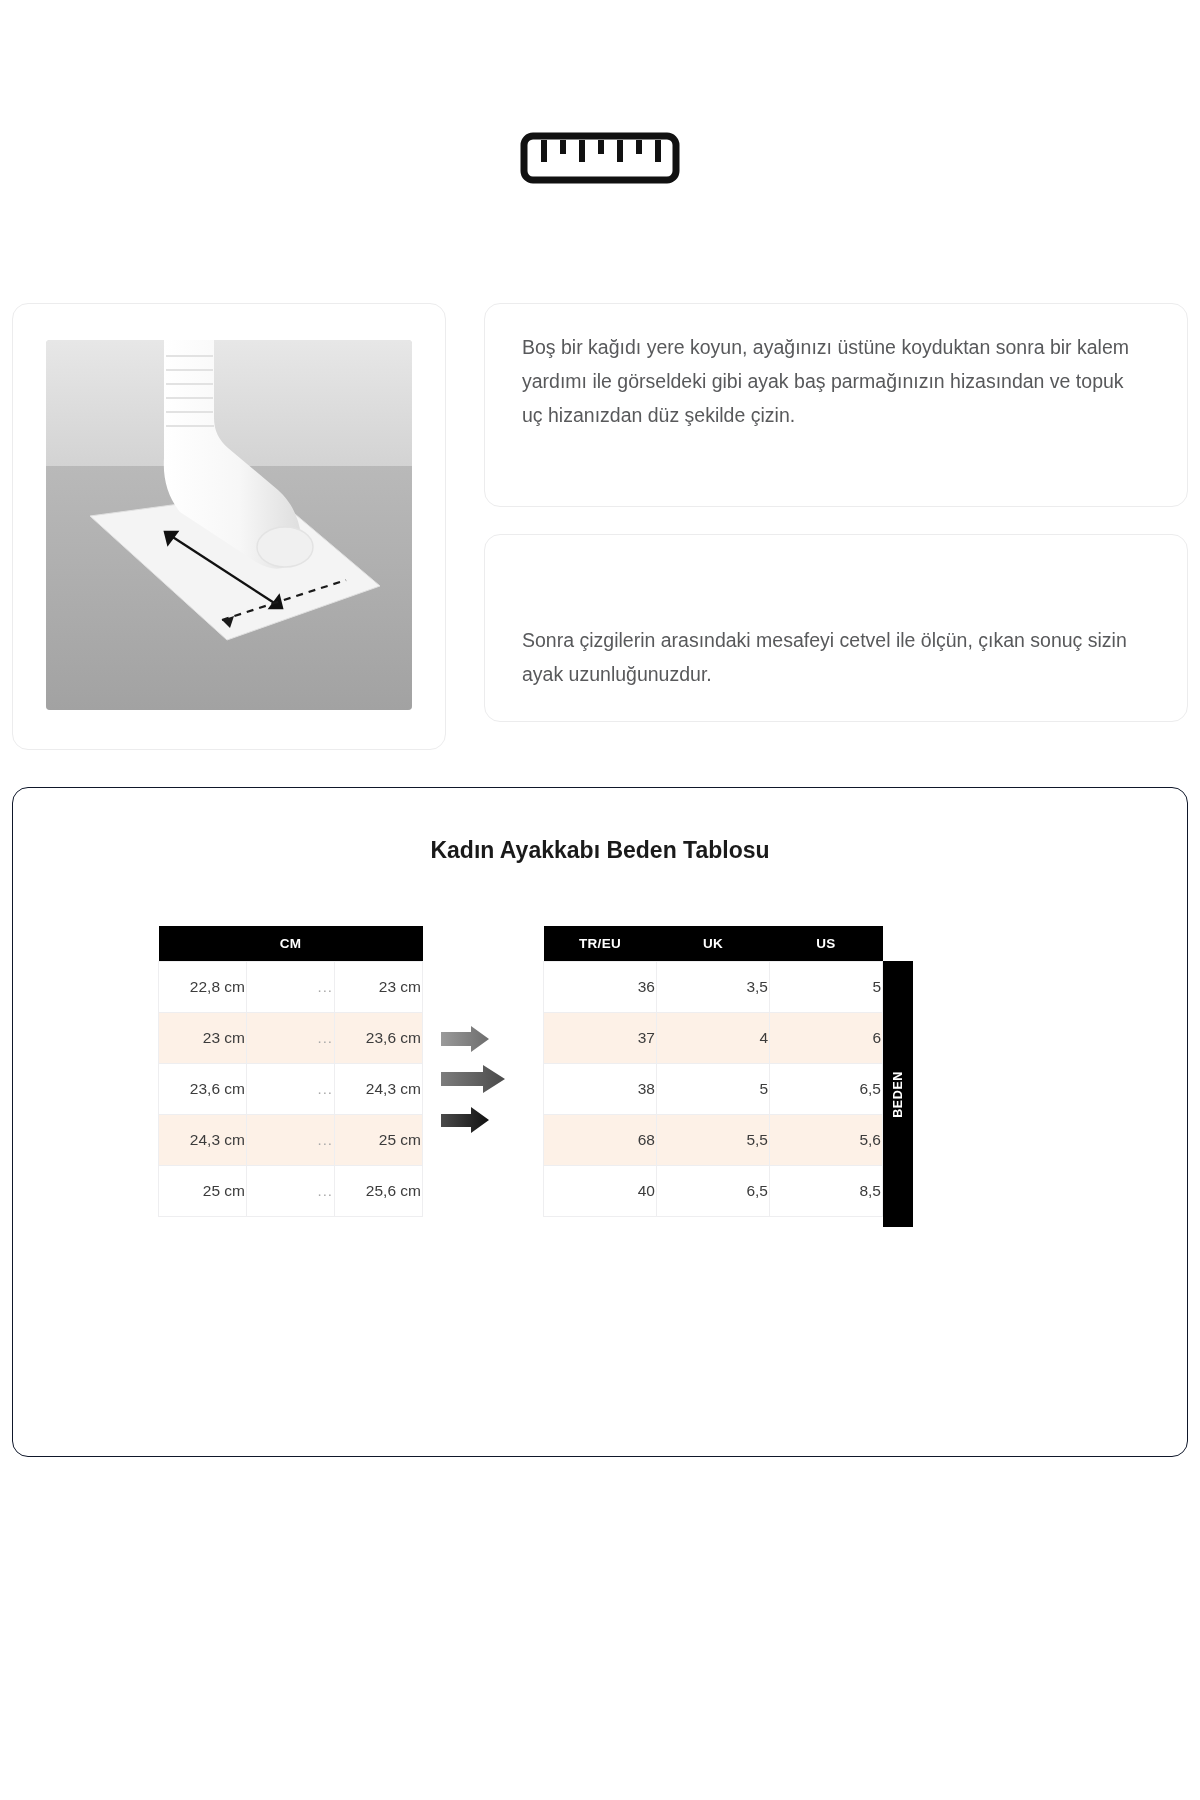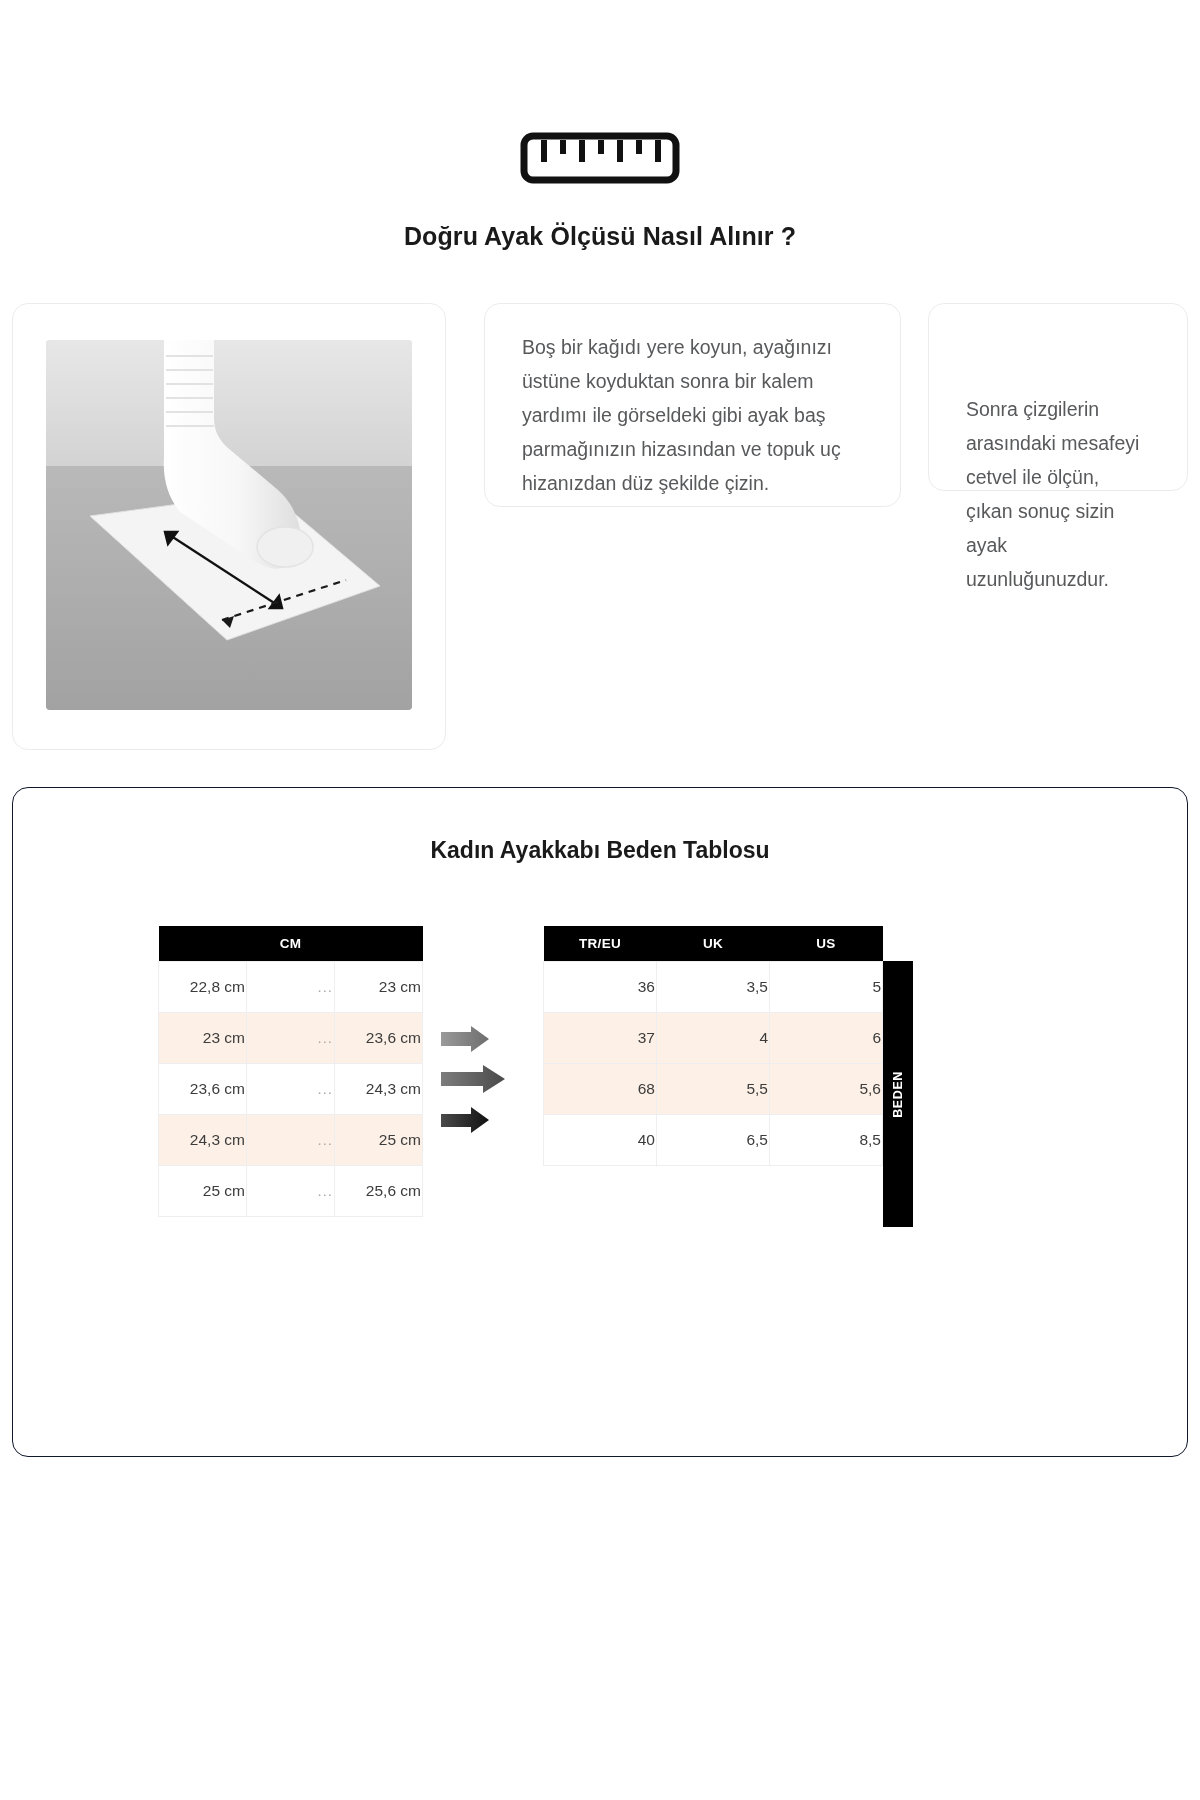--- a/index.html
+++ b/index.html
@@ -60,21 +60,21 @@
   .photo-frame {
     width: 366px; height: 370px;
     border-radius: 4px;
     overflow: hidden;
     position: relative;
     background: #d8d8d8;
   }
   .right-col {
     flex: 1 1 auto;
     display: flex;
-    flex-direction: row;
+    flex-direction: column;
     gap: 27px;
   }
   .text-card-1 {
     height: 204px;
     padding: 26px 40px 0 37px;
   }
   .text-card-2 {
     height: 188px;
     padding: 88px 40px 0 37px;
   }
@@ -196,21 +196,20 @@
         <line x1="43" y1="8" x2="43" y2="22"></line>
         <line x1="62" y1="8" x2="62" y2="30"></line>
         <line x1="81" y1="8" x2="81" y2="22"></line>
         <line x1="100" y1="8" x2="100" y2="30"></line>
         <line x1="119" y1="8" x2="119" y2="22"></line>
         <line x1="138" y1="8" x2="138" y2="30"></line>
       </g>
     </svg>
   </div>
 
-  <div class="main-heading">Doğru Ayak Ölçüsü Nasıl Alınır ?</div>
 
   <div class="top-section">
 
     <div class="card photo-card">
       <div class="photo-frame">
         <svg width="366" height="370" viewBox="0 0 366 370">
           <defs>
             <linearGradient id="wallG" x1="0" y1="0" x2="0" y2="1">
               <stop offset="0%" stop-color="#e7e7e7"></stop>
               <stop offset="100%" stop-color="#d3d3d3"></stop>
@@ -348,20 +347,25 @@
             <tr>
               <td>36</td>
               <td>3,5</td>
               <td>5</td>
             </tr>
             <tr class="alt">
               <td>37</td>
               <td>4</td>
               <td>6</td>
             </tr>
+            <tr>
+              <td>38</td>
+              <td>5</td>
+              <td>6,5</td>
+            </tr>
             <tr class="alt">
               <td>68</td>
               <td>5,5</td>
               <td>5,6</td>
             </tr>
             <tr>
               <td>40</td>
               <td>6,5</td>
               <td>8,5</td>
             </tr>

